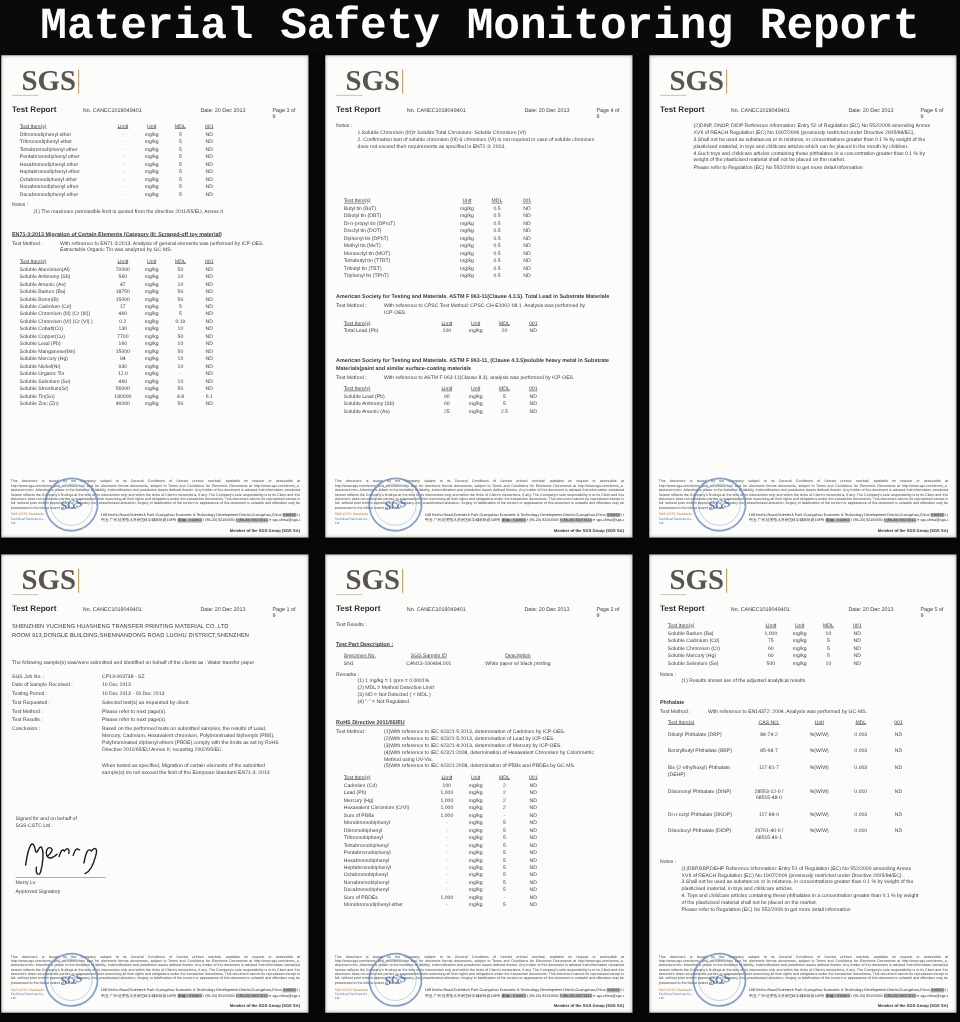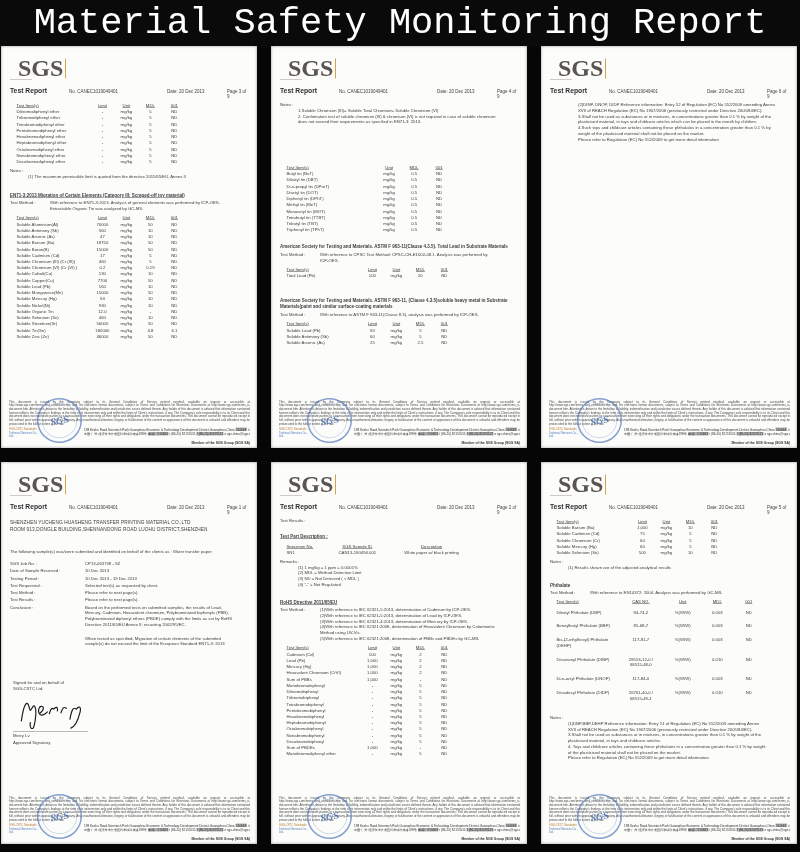--- a/index.html
+++ b/index.html
@@ -1,18 +1,18 @@
 <!DOCTYPE html>
 <html><head>
 <meta charset="utf-8">
 <style>
   html,body{margin:0;padding:0}
   body{width:800px;height:852px;background:#060606;font-family:"Liberation Sans",sans-serif;overflow:hidden}
   .banner{height:46px;background:#0a0a0a;display:flex;align-items:center;justify-content:center}
-  .banner-title{color:#ffffff;font-family:"Liberation Mono",monospace;font-weight:normal;font-size:37px;white-space:nowrap}
+  .banner-title{color:#ffffff;font-family:"Liberation Mono",monospace;font-weight:bold;font-size:37px;white-space:nowrap}
   .grid{display:grid;grid-template-columns:256px 256px 256px;grid-template-rows:402px 382px;column-gap:14px;row-gap:14px;padding:0 1px}
   .doc{position:relative;background:#fcfcfb;overflow:hidden;box-shadow:inset 0 0 3px rgba(0,0,0,.4)}
   .doc-scale{position:absolute;left:0;top:0;width:512px;transform:scale(.5);transform-origin:0 0;padding:12px 18px 0 18px;box-sizing:border-box;color:#3d3d3d}
   .row1 .doc-scale{height:804px}
   .row2 .doc-scale{height:764px}
   .logo-wrap{position:relative;margin:6px 0 8px 16px;height:54px}
   .logo-underline{position:absolute;left:-16px;bottom:4px;width:44px;height:2px;background:#cfcac4}
   .logo-text{font-family:"Liberation Serif",serif;font-weight:bold;font-size:48px;color:#59544f;line-height:1.05}
   .logo-accent{display:inline-block;width:2px;height:40px;background:#d9a24a;margin-left:3px;vertical-align:-6px}
   .title-row{display:flex;align-items:baseline;margin:10px 0 6px 0}

